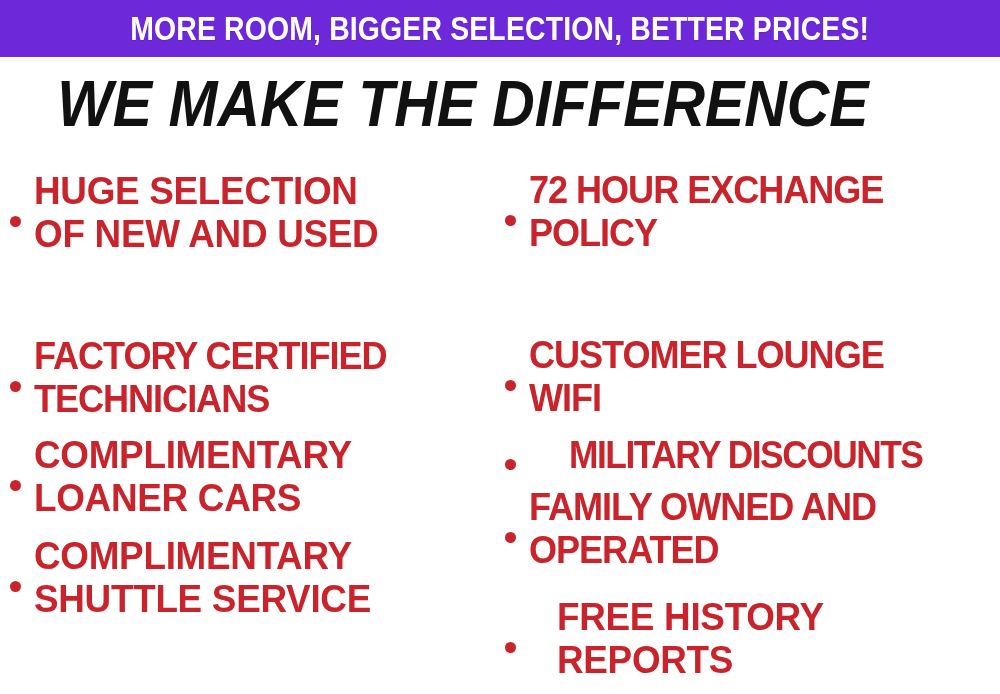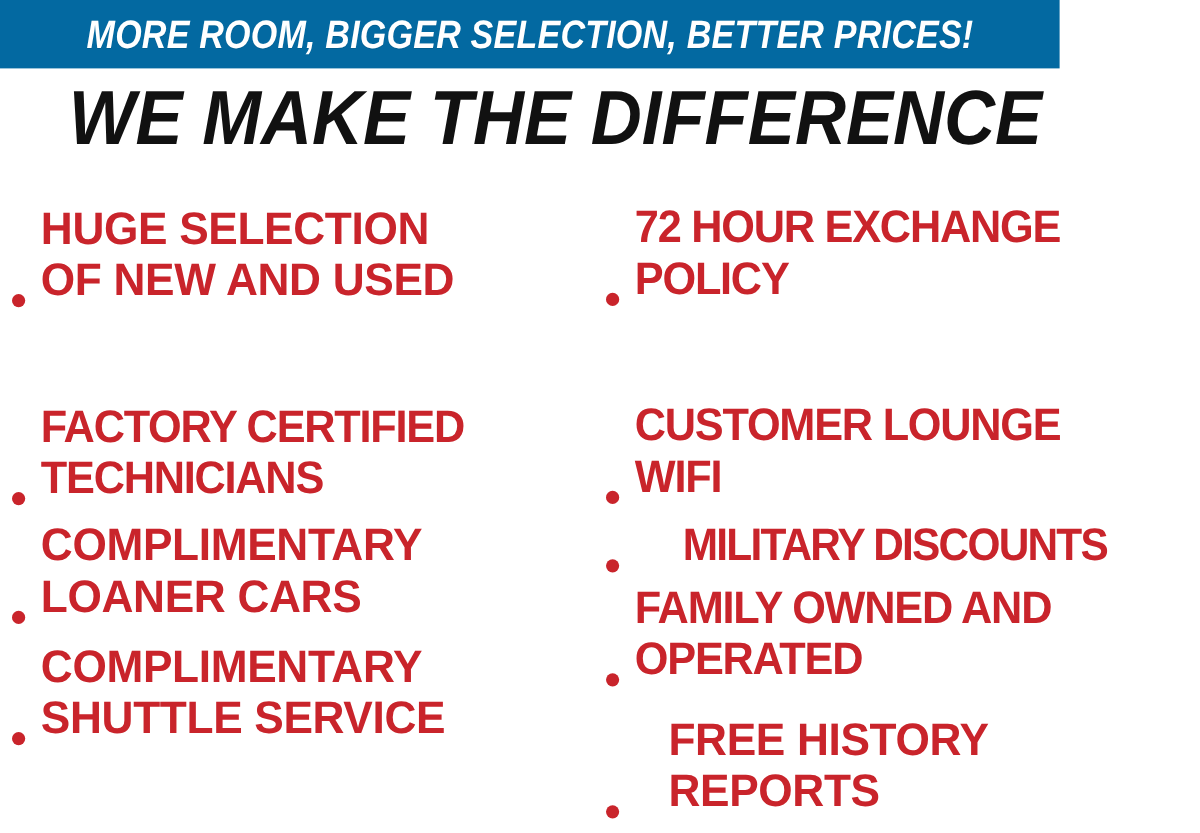--- a/index.html
+++ b/index.html
@@ -21,27 +21,26 @@
     height: 694px;
     background: #ffffff;
     box-sizing: border-box;
   }
 
   
   .banner {
     position: absolute;
     left: 0;
     top: 0;
-    width: 883px;
+    width: 1000px;
     height: 57px;
-    background: #0369a1;
+    background: #6d28d9;
     display: flex;
     align-items: center;
     justify-content: center;
-    font-style: italic;
   }
   .banner-text {
     color: #ffffff;
     font-family: "Liberation Sans Narrow", "Liberation Sans", sans-serif;
     font-weight: bold;
     font-size: 33px;
     line-height: 33px;
     letter-spacing: 0.2px;
     white-space: nowrap;
     transform: scaleX(0.86);
@@ -50,21 +49,21 @@
   }
 
   
   .headline-wrap {
     position: absolute;
     left: 0;
     top: 66px;
     width: 925px;
     height: 76px;
     display: flex;
-    align-items: flex-start;
+    align-items: center;
     justify-content: center;
   }
   .headline {
     color: #111111;
     font-family: "Liberation Sans Narrow", "Liberation Sans", sans-serif;
     font-weight: bold;
     font-style: italic;
     font-size: 64px;
     line-height: 64px;
     white-space: nowrap;
@@ -86,21 +85,21 @@
     top: 0;
     height: 534px;
   }
   .col-left  { left: 10px;  width: 480px; }
   .col-right { left: 505px; width: 495px; }
 
   .bullet {
     position: absolute;
     left: 0;
     display: flex;
-    align-items: flex-end;
+    align-items: center;
   }
   .dot {
     flex: 0 0 auto;
     width: 11px;
     height: 11px;
     border-radius: 50%;
     background: #c9242b;
     margin-top: 17px;
     margin-right: 13px;
   }

